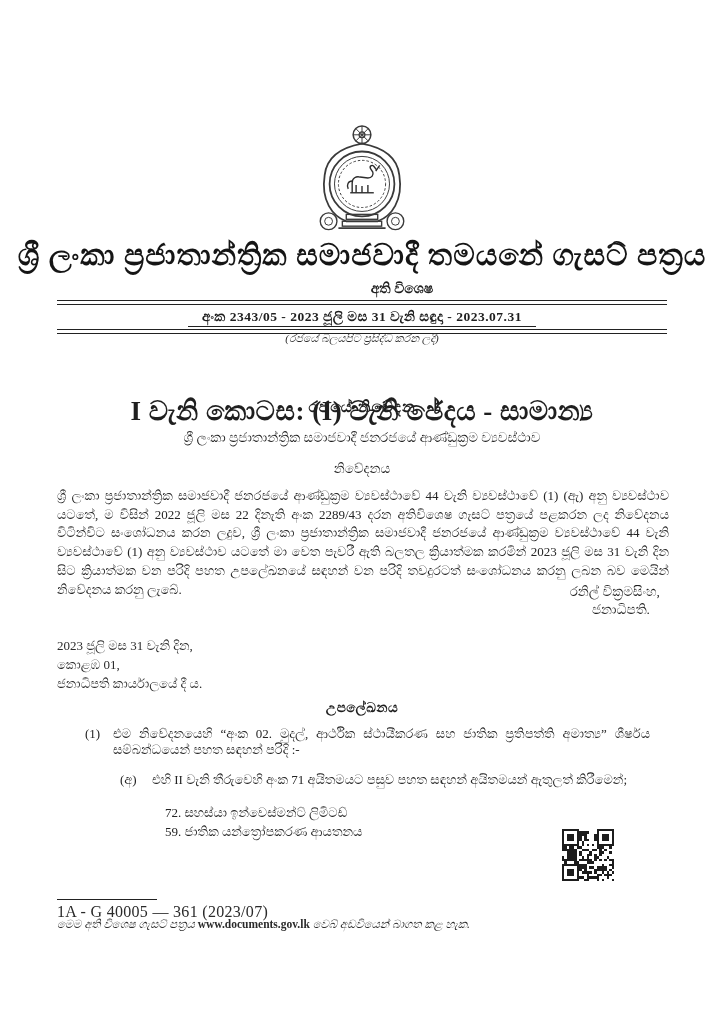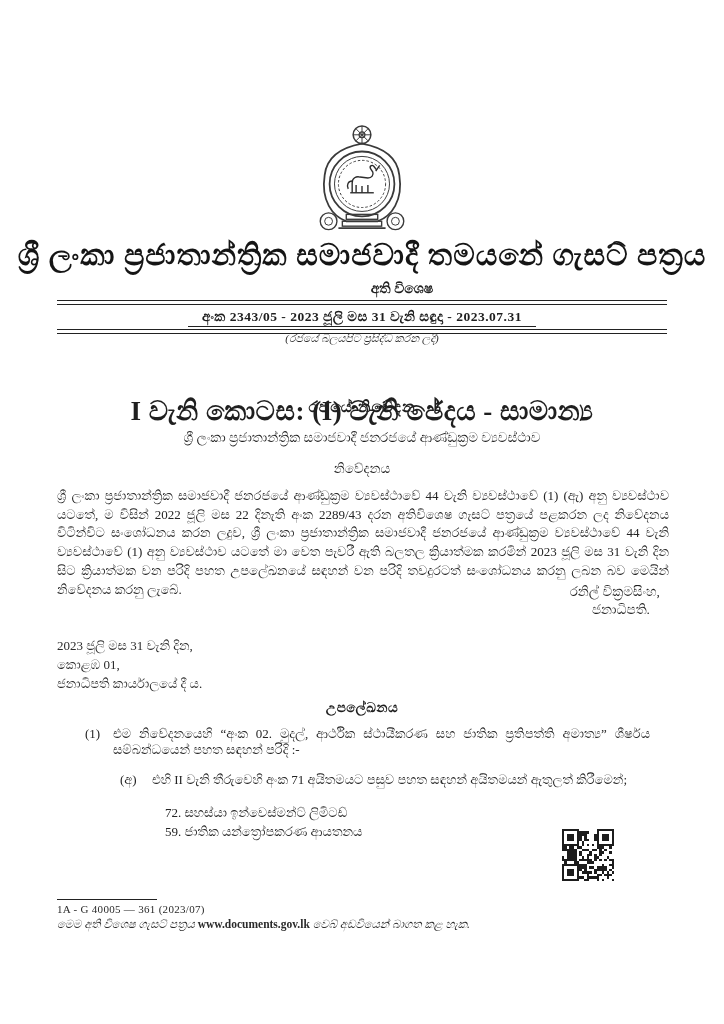--- a/index.html
+++ b/index.html
@@ -39,21 +39,21 @@
   }
   .sig { right:64px; text-align:right; font-size:13.5px; line-height:1.35; }
   .sig .sig-title { margin-right:10px; }
   .dateblock { left:57px; font-size:13px; line-height:19px; color:#2a2a2a; }
   .sched-heading { font-size:13.5px; font-weight:bold; letter-spacing:0.5px; }
   .hang { position:absolute; font-size:13px; color:#242424; }
   .hang .no { position:absolute; left:0; top:0; }
   .hang .tx { display:block; text-align:justify; }
   .listline { font-size:13px; color:#242424; line-height:19px; }
   .footnote-rule { left:57px; width:100px; border-top:1px solid #222; height:0; }
-  .ref-line { font-size:11px; letter-spacing:0.3px; color:#2a2a2a; font-family:"Liberation Serif",serif; }
+  .ref-line { font-size:16px; letter-spacing:0.3px; color:#2a2a2a; font-family:"Liberation Serif",serif; }
   .note-line { font-size:11.5px; font-style:italic; color:#2a2a2a; }
   .note-line .url { font-style:normal; font-weight:bold; font-family:"Liberation Serif",serif; }
   .qr { left:562px; top:829px; width:52px; height:52px; }
   .emblem { left:0; top:124px; width:100%; text-align:center; }
   .emblem svg { display:inline-block; }
 </style>
 </head>
 <body>
 
 <div class="page">

